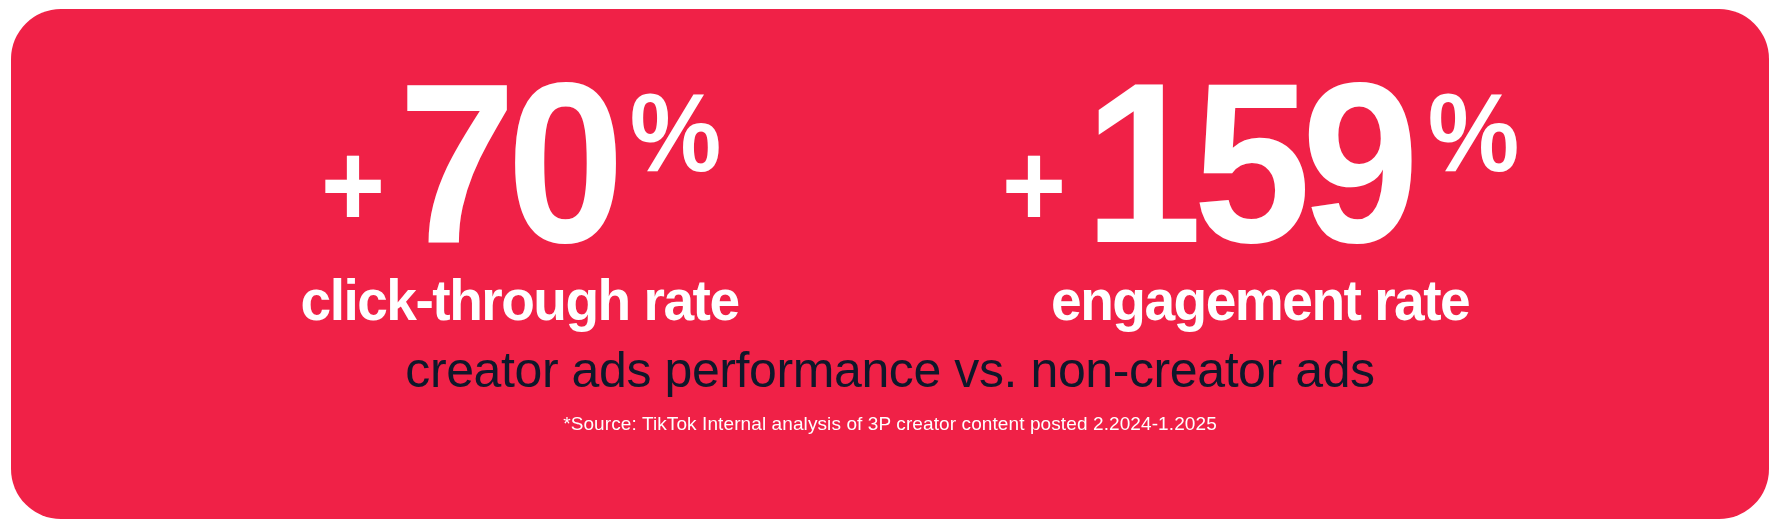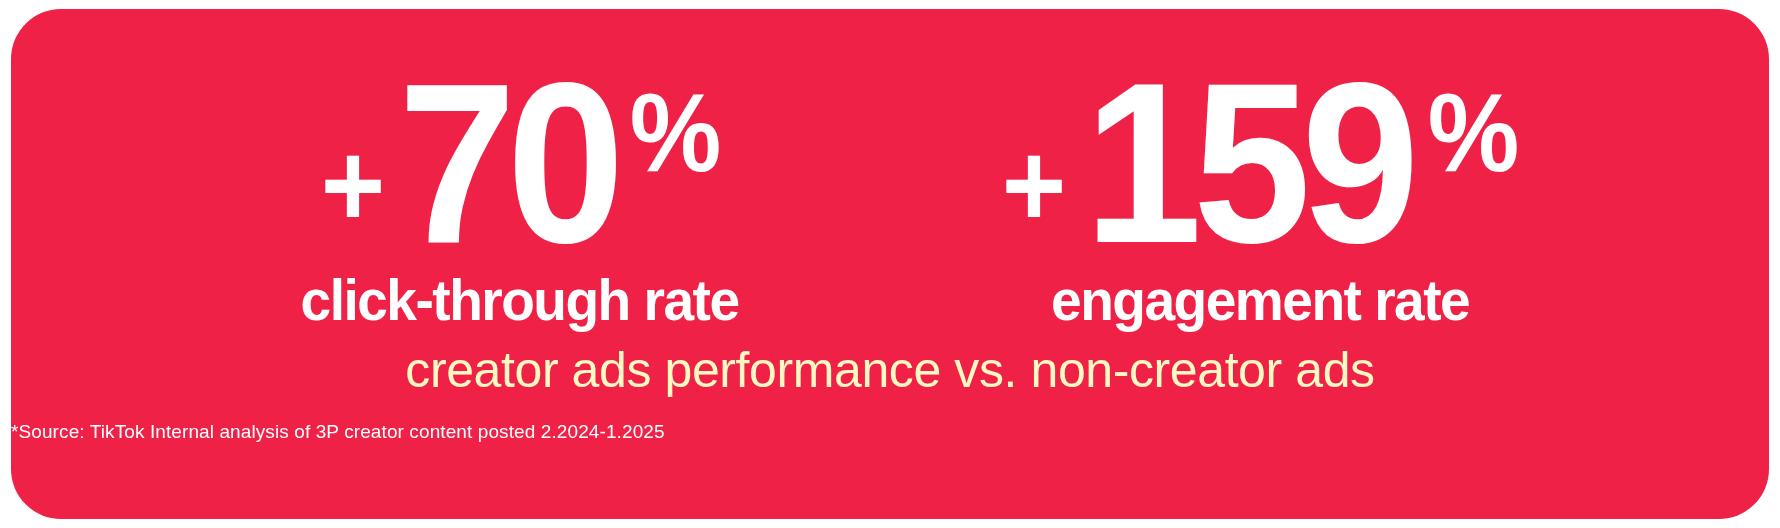--- a/index.html
+++ b/index.html
@@ -113,39 +113,39 @@
 
   
   .subtitle {
     position: absolute;
     left: 0;
     top: 334px;
     width: 100%;
     text-align: center;
     font-size: 50px;
     font-weight: 300;
-    color: #fef9c3;
+    color: #0f172a;
     line-height: 1.1;
     letter-spacing: -0.4px;
     white-space: nowrap;
   }
 
   
   .footnote {
     position: absolute;
     left: 0;
     top: 404px;
     width: 100%;
+    text-align: center;
     font-size: 19px;
     font-weight: 400;
     color: #ffffff;
     line-height: 1.2;
     letter-spacing: 0.1px;
     white-space: nowrap;
-    margin-top: 8px;
   }
 </style>
 </head>
 <body>
 
 <div class="stage">
   <div class="card">
 
     <div class="stats-row">
 

